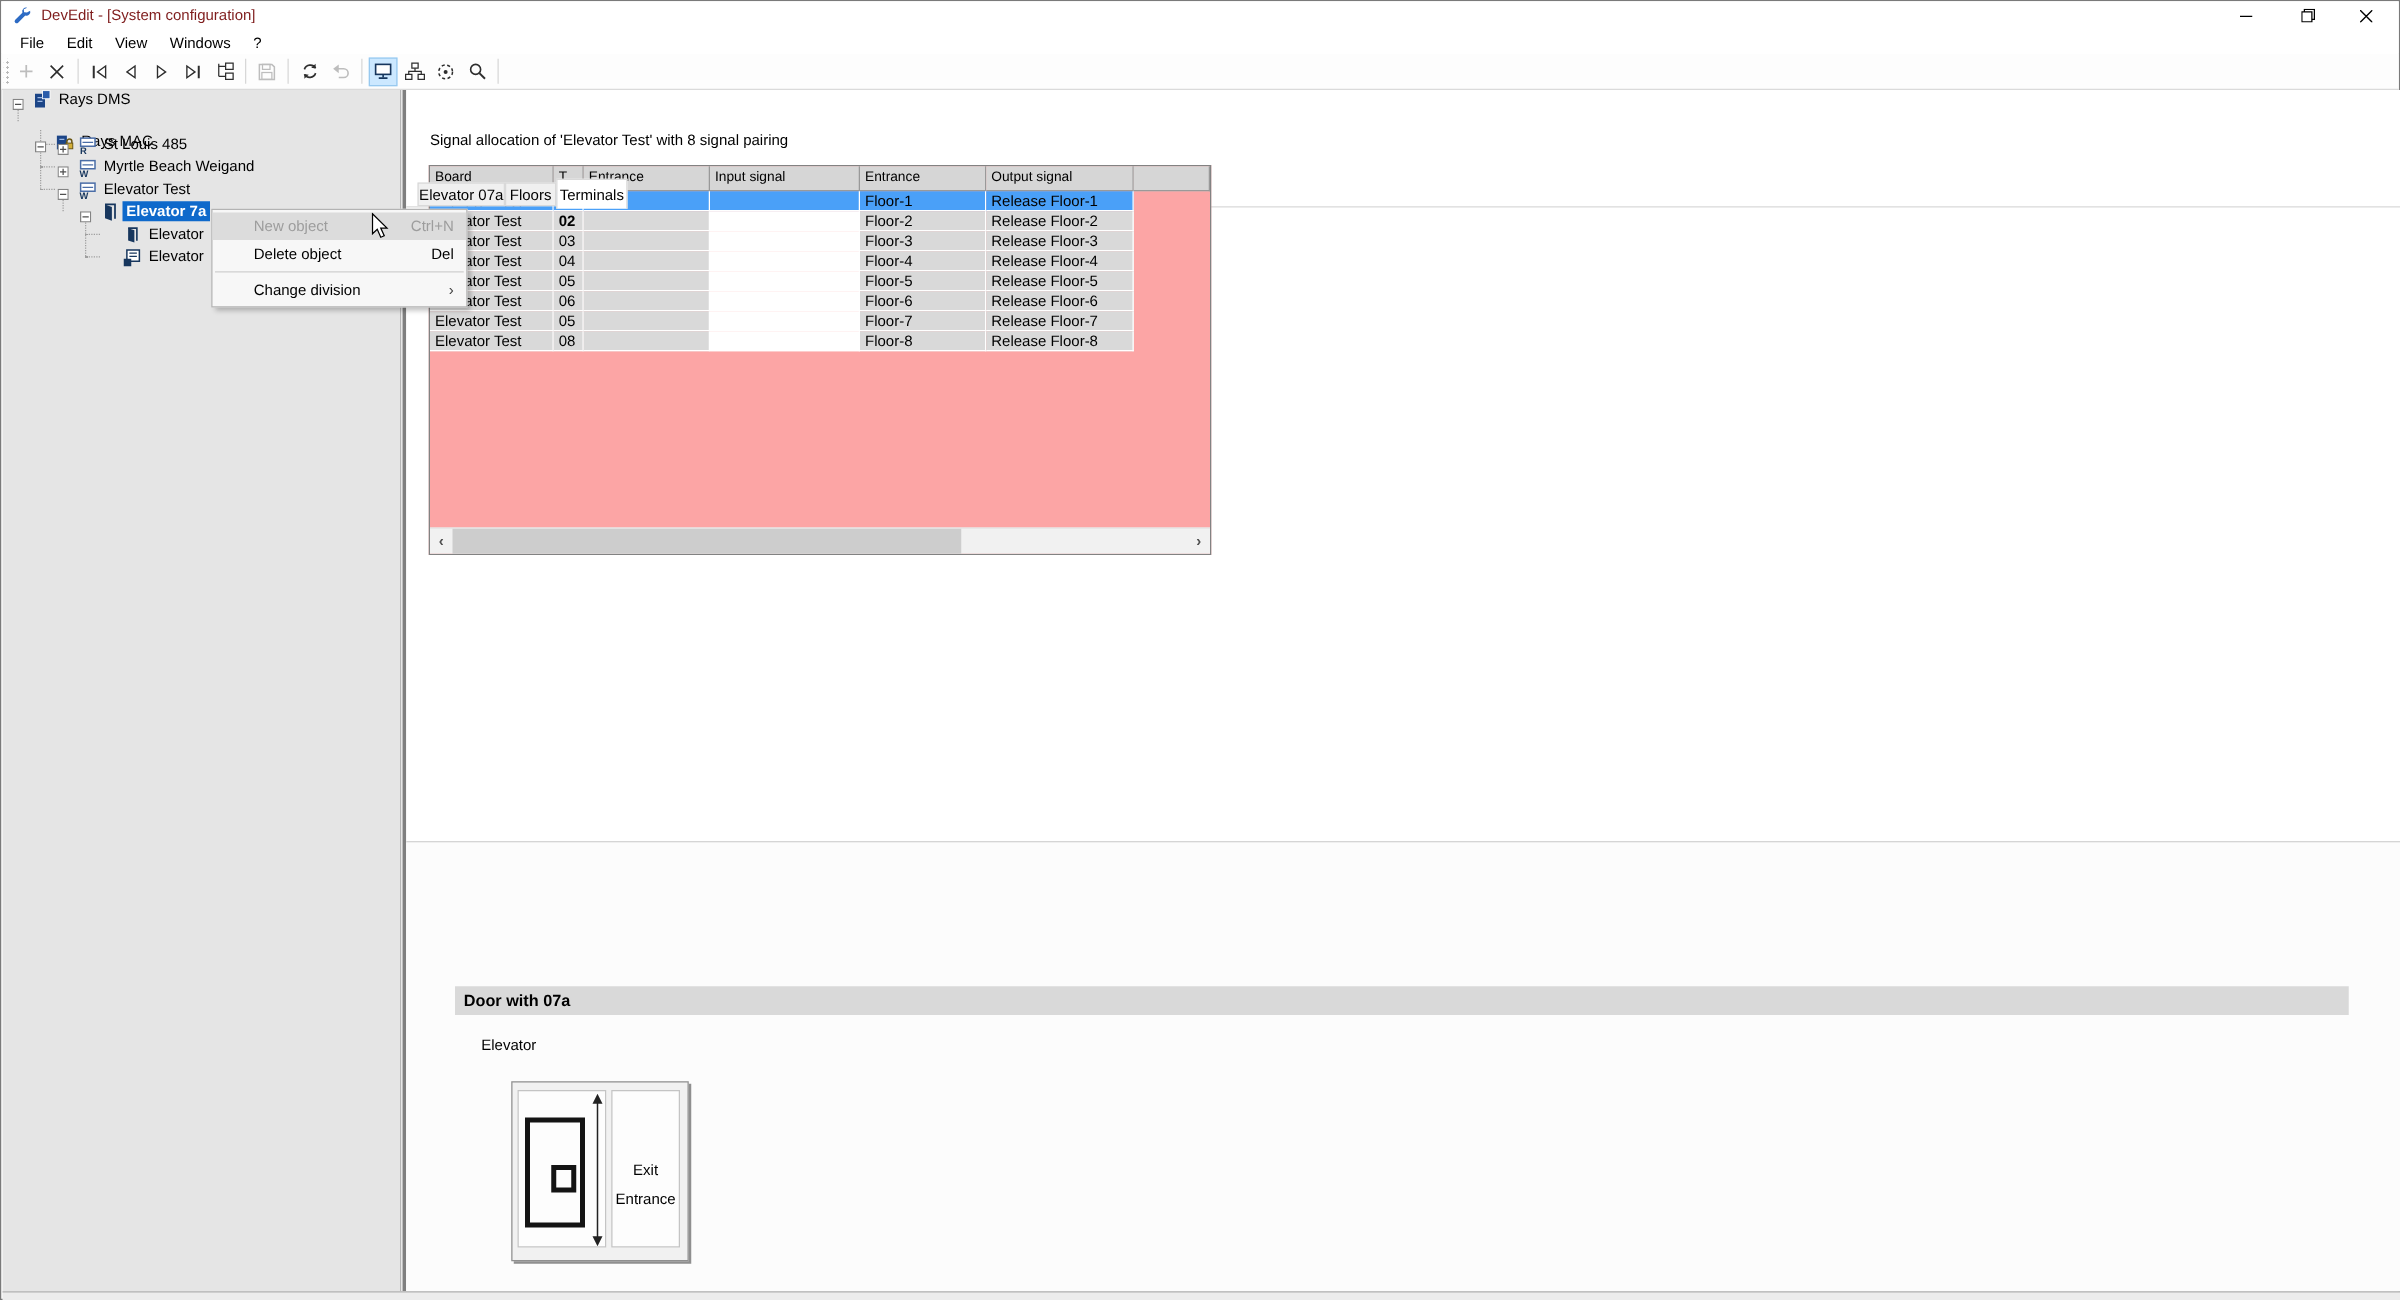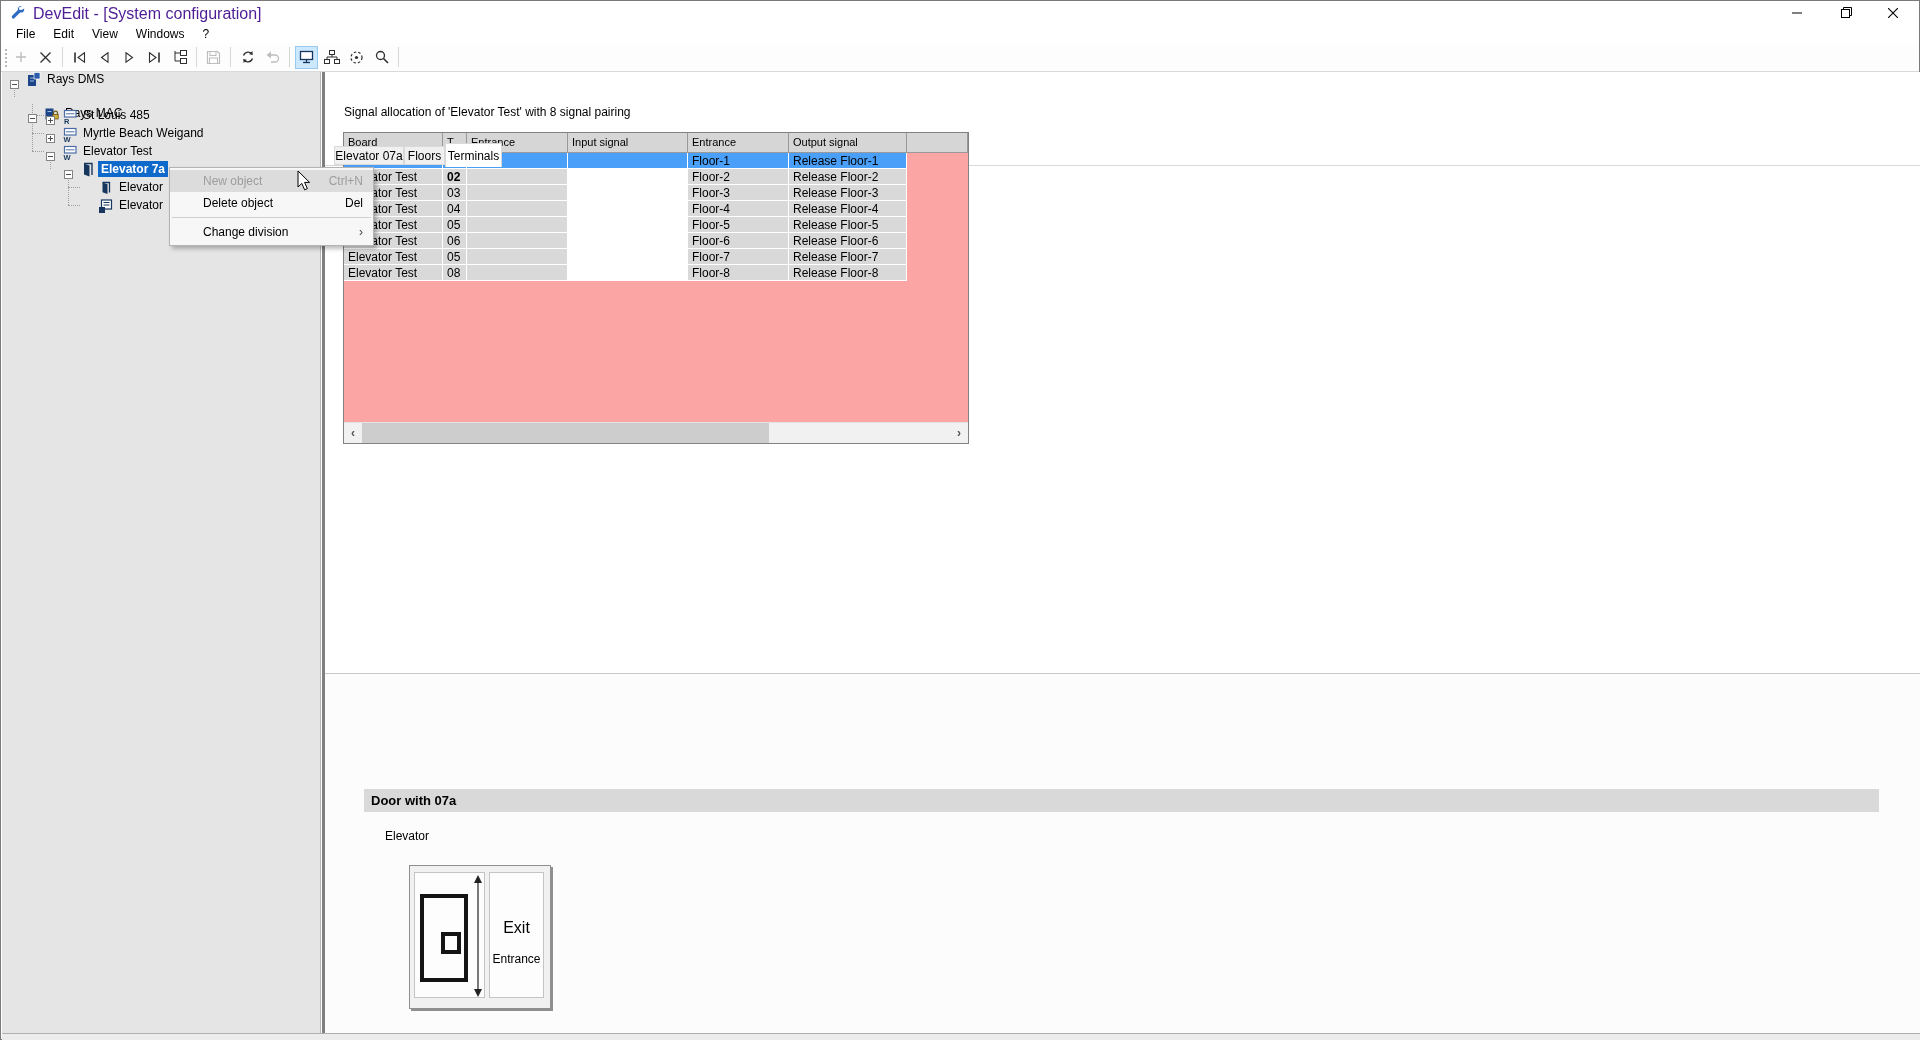--- a/index.html
+++ b/index.html
@@ -2,21 +2,21 @@
 <html><head>
 <meta charset="utf-8">
 <style>
   * { margin:0; padding:0; box-sizing:border-box; }
   html,body { width:1920px; height:1040px; background:#ececec; font-family:"Liberation Sans", sans-serif; overflow:hidden; }
   .window { position:absolute; left:0; top:0; width:1920px; height:1040px; background:#ffffff; border:1px solid #7a7a7a; }
 
   
   .titlebar { position:absolute; left:0; top:0; width:100%; height:23px; background:#ffffff; }
   .app-icon { position:absolute; left:7px; top:3px; width:17px; height:17px; }
-  .title-text { position:absolute; left:32px; top:4px; font-size:16px; color:#4c1d95; white-space:nowrap; }
+  .title-text { position:absolute; left:32px; top:4px; font-size:12px; color:#7f1d1d; white-space:nowrap; }
   .win-btn { position:absolute; top:0; width:45px; height:23px; display:flex; align-items:center; justify-content:center; }
   .btn-min { right:100px; } .btn-max { right:50px; } .btn-close { right:4px; }
 
   
   .menubar { position:absolute; left:0; top:23px; width:100%; height:19px; background:#ffffff; display:flex; align-items:center; padding-left:6px; }
   .menu-item { font-size:12px; color:#000; padding:2px 9px; }
 
   
   .toolbar { position:absolute; left:0; top:42px; width:100%; height:29px; background:#fdfdfd; border-bottom:1px solid #dadada; display:flex; align-items:center; }
   .grip { width:5px; height:20px; margin-left:2px; background-image:radial-gradient(#b9b9b9 1px, transparent 1px); background-size:4px 4px; background-position:1px 1px; }
@@ -77,21 +77,21 @@
   
   .door-bar { position:absolute; left:39px; top:115px; width:1515px; height:23px; background:#d9d9d9; display:flex; align-items:center; }
   .door-bar-title { font-size:13px; font-weight:bold; color:#000; padding-left:7px; }
   .elevator-label { position:absolute; left:60px; top:155px; font-size:12px; color:#000; }
   .door-outer { position:absolute; left:84px; top:191px; width:142px; height:144px; background:#f1f1f1; border:1px solid #8f8f8f; box-shadow:2px 2px 0 #8f8f8f; }
   .door-sub { position:absolute; top:6px; height:126px; background:#fdfdfd; border:1px solid #c4c4c4; }
   .door-sub.left { left:4px; width:71px; }
   .door-sub.right { left:79px; width:55px; }
   .door-rect { position:absolute; left:5px; top:21px; width:48px; height:88px; border:4px solid #141414; }
   .door-square { position:absolute; left:26px; top:59px; width:20px; height:22px; border:4px solid #141414; background:#fdfdfd; }
-  .exit-label { position:absolute; left:0; top:46px; width:100%; text-align:center; font-size:16px; color:#000; }
+  .exit-label { position:absolute; left:0; top:56px; width:100%; text-align:center; font-size:12px; color:#000; }
   .entrance-label { position:absolute; left:0; top:79px; width:100%; text-align:center; font-size:12px; color:#000; }
 </style>
 </head>
 <body>
 
 <div class="window">
 
   <div class="titlebar">
     <svg class="app-icon" viewBox="0 0 17 17">
       <path d="M13.8 2.2 a3.1 3.1 0 0 0 -3.9 3.9 L4.2 11.8 a1.6 1.6 0 1 0 2.3 2.3 L12.2 8.4 a3.1 3.1 0 0 0 3.9 -3.9 L13.6 6 L11.3 5.7 L11 3.4 Z" fill="#2d6bc4"></path>

